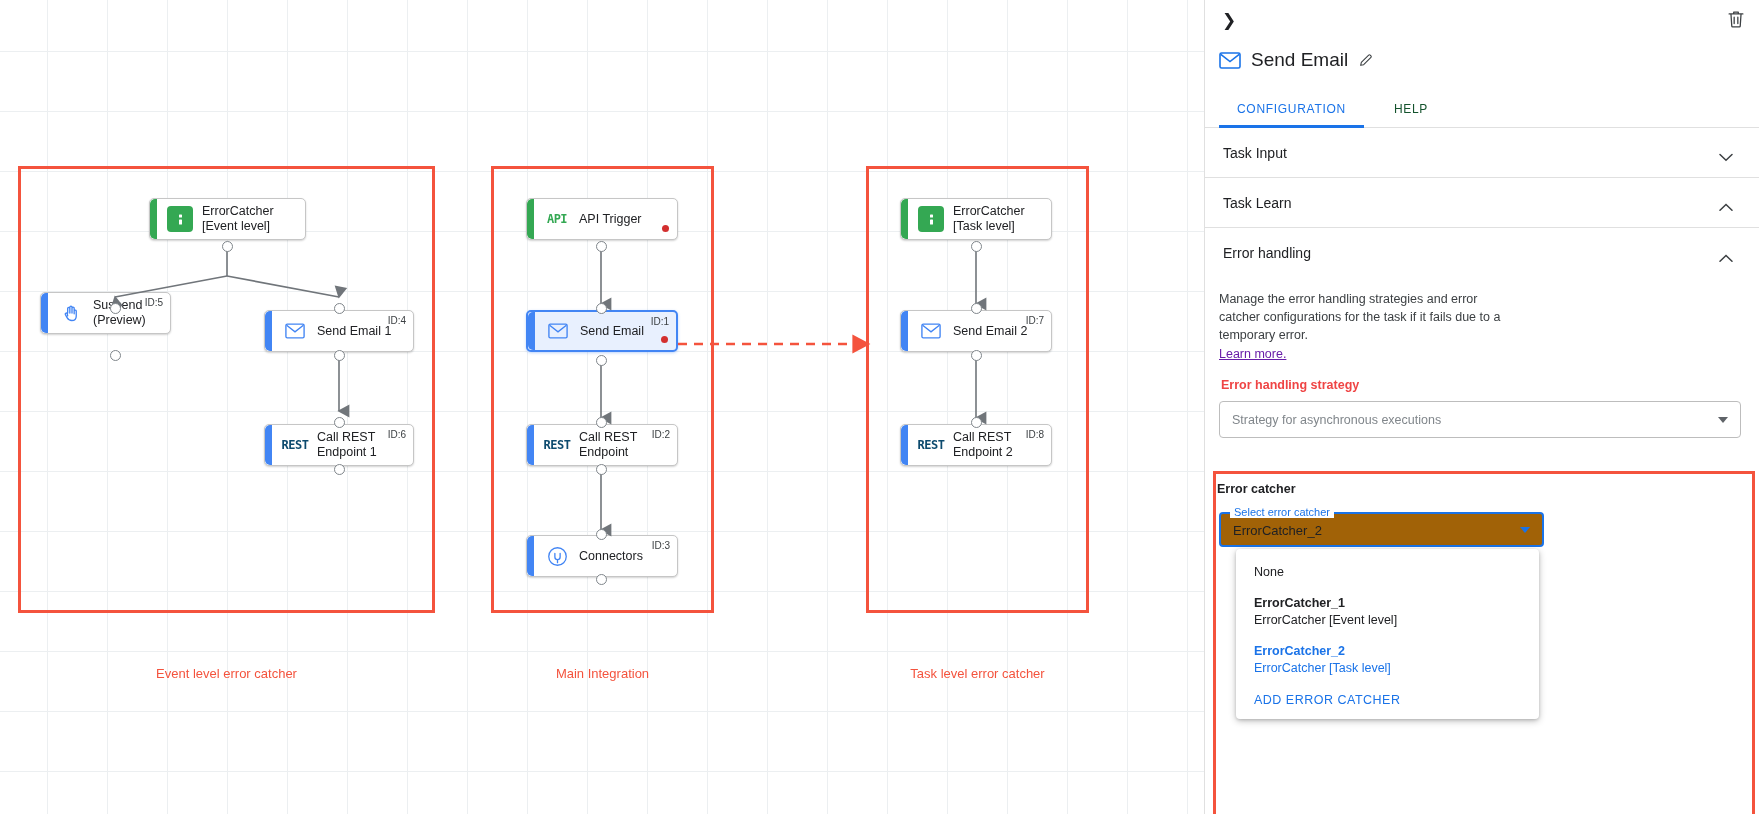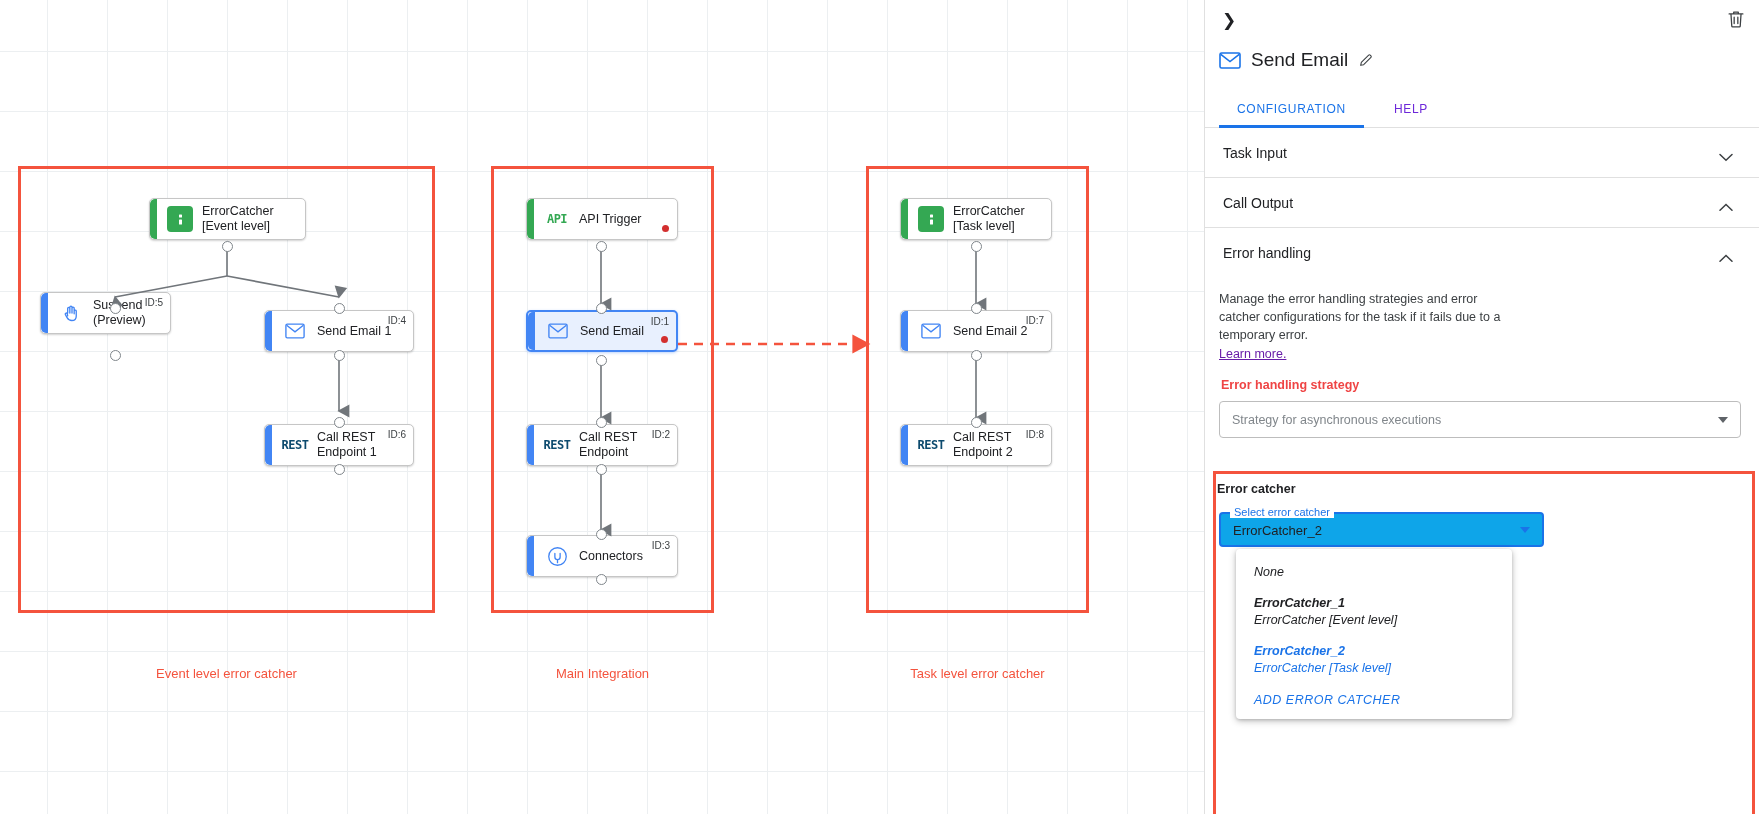--- a/index.html
+++ b/index.html
@@ -152,21 +152,21 @@
     display: flex;
     height: 38px;
     margin-top: 10px;
     border-bottom: 1px solid #e0e0e0;
     padding-left: 14px;
     gap: 12px;
   }
   .tab {
     font-size: 12px;
     letter-spacing: .7px;
-    color: #6d28d9;
+    color: #14532d;
     padding: 0 18px;
     display:flex; align-items:center;
     cursor: pointer;
     position: relative;
   }
   .tab.active { color: #1a73e8; }
   .tab.active::after {
     content:"";
     position:absolute; left:0; right:0; bottom:-1px;
     height: 3px; background: #1a73e8;
@@ -223,45 +223,44 @@
   .ec-label {
     position:absolute; left: 12px; top: 482px;
     font-size: 12.5px; color: #202124; font-weight: bold;
   }
   .outlined-field {
     position: absolute;
     left: 14px; top: 512px;
     width: 325px; height: 35px;
     border: 2px solid #1a73e8;
     border-radius: 4px;
-    background: #0ea5e9;
+    background: #a16207;
     cursor: pointer;
     padding-left: 36px;
   }
   .outlined-field .legend {
     position:absolute; left: 9px; top: -8px;
     background:#fff; padding: 0 4px;
     font-size: 11px; color: #1a73e8;
   }
   .outlined-field .val {
     position:absolute; left: 12px; top: 50%; transform: translateY(-50%);
     font-size: 13px; color: #202124;
   }
   .outlined-field .tri-down { border-top-color: #1a73e8; }
 
   .menu {
     position: absolute;
     left: 31px; top: 549px;
-    width: 276px;
+    width: 303px;
     background: #fff;
     border-radius: 4px;
     box-shadow: 0 2px 7px rgba(0,0,0,.26), 0 1px 3px rgba(0,0,0,.14);
     padding: 8px 0 10px 0;
     z-index: 9;
-    font-style: italic;
   }
   .menu-item {
     padding: 7px 18px;
     cursor: pointer;
   }
   .menu-item .m1 { font-size: 12.5px; color: #202124; font-weight: bold; line-height: 1.35; }
   .menu-item .m2 { font-size: 12.5px; color: #202124; line-height: 1.35; }
   .menu-item.plain .m1 { font-weight: normal; }
   .menu-item.sel .m1, .menu-item.sel .m2 { color: #1a73e8; }
   .menu-add {
@@ -484,21 +483,21 @@
     <div class="acc-row">
       <span class="lbl">Task Input</span>
       <span class="caret">
         <svg width="14" height="9" viewBox="0 0 14 9" fill="none" stroke="#3c4043" stroke-width="1.5">
             <path d="M1 1.5 7 7.3 13 1.5" stroke-linecap="round"></path>
           </svg>
       </span>
     </div>
 
     <div class="acc-row">
-      <span class="lbl">Call Output</span>
+      <span class="lbl">Task Learn</span>
       <span class="caret">
         <svg width="14" height="9" viewBox="0 0 14 9" fill="none" stroke="#3c4043" stroke-width="1.5">
             <path d="M1 7.3 7 1.5 13 7.3" stroke-linecap="round"></path>
           </svg>
       </span>
     </div>
 
     <div class="acc-row" style="border-bottom:none;">
       <span class="lbl">Error handling</span>
       <span class="caret">

